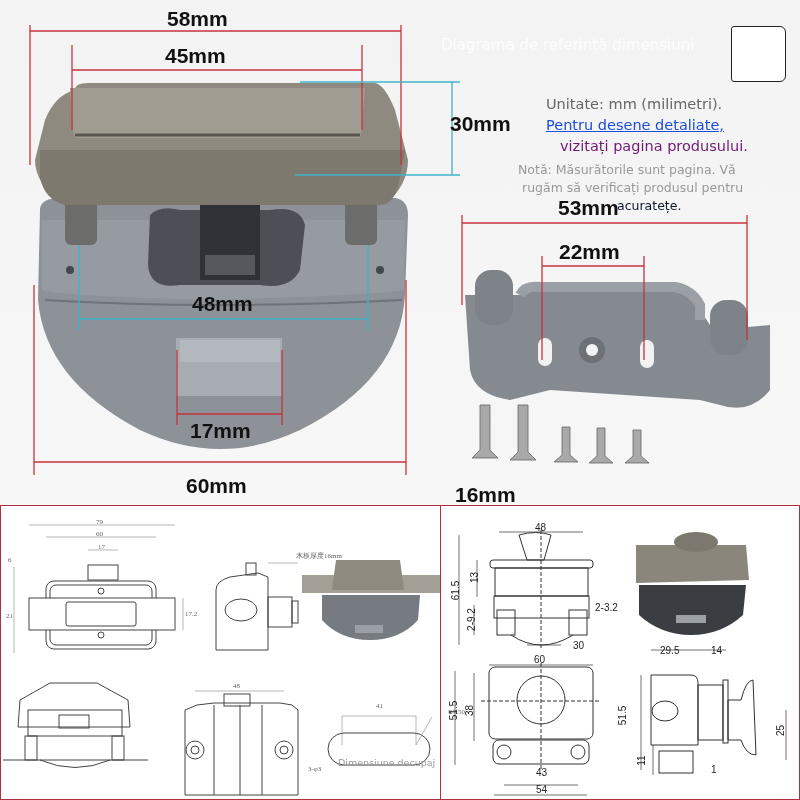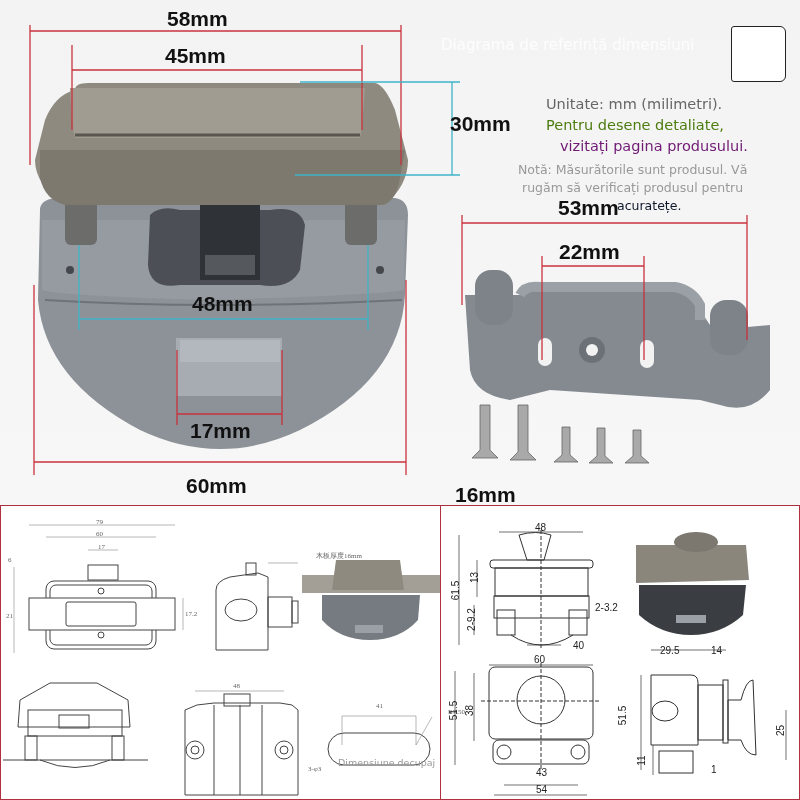--- a/index.html
+++ b/index.html
@@ -72,23 +72,23 @@
 <div class="dim-label" style="left:167px;top:7px;">58mm</div>
 <div class="dim-label" style="left:165px;top:44px;">45mm</div>
 <div class="dim-label" style="left:450px;top:112px;">30mm</div>
 <div class="dim-label" style="left:192px;top:292px;">48mm</div>
 <div class="dim-label" style="left:190px;top:419px;">17mm</div>
 <div class="dim-label" style="left:186px;top:474px;text-align:center;">60mm</div>
 
 <div class="note" style="left:441px;top:36px;font-size:15px;color:#ffffff;opacity:0.85;">Diagrama de referință dimensiuni</div>
 <div class="abs" style="left:731px;top:26px;width:55px;height:56px;background:#fff;border:1.5px solid #222;border-radius:3px 6px 6px 3px;"></div>
 <div class="note" style="left:546px;top:96px;font-size:14.5px;color:#666;">Unitate: mm (milimetri).</div>
-<div class="note" style="left:546px;top:117px;font-size:14.5px;color:#4d7c0f;">Pentru desene detaliate,</div>
+<div class="note" style="left:546px;top:117px;font-size:14.5px;color:#1d4ed8;text-decoration:underline;">Pentru desene detaliate,</div>
 <div class="note" style="left:540px;top:138px;font-size:14.5px;color:#701a75;margin-left:20px;">vizitați pagina produsului.</div>
-<div class="note" style="left:518px;top:162px;font-size:12.5px;color:#999;">Notă: Măsurătorile sunt produsul. Vă</div>
+<div class="note" style="left:518px;top:162px;font-size:12.5px;color:#999;">Notă: Măsurătorile sunt pagina. Vă</div>
 <div class="note" style="left:522px;top:180px;font-size:12.5px;color:#999;">rugăm să verificați produsul pentru</div>
 <div class="note" style="left:617px;top:198px;font-size:12.5px;color:#0f172a;">acuratețe.</div>
 
 <svg style="left:430px;top:190px;" width="370" height="315">
   <path d="M35 105 L90 105 L95 105 Q100 100 110 100 L240 100 Q260 102 270 120 L280 135 L285 140 L340 135 L340 200 Q320 225 290 215 L270 210 L120 200 L80 210 Q45 205 40 180 Z" fill="#848a90"></path>
   <path d="M90 105 Q95 95 110 97 L245 97 Q262 100 270 115 L270 130" stroke="#9aa0a6" stroke-width="10" fill="none"></path>
   <rect x="108" y="148" width="14" height="28" rx="7" fill="#f2f2f2"></rect>
   <rect x="210" y="150" width="14" height="28" rx="7" fill="#f2f2f2"></rect>
   <circle cx="162" cy="160" r="13" fill="#6b7177"></circle>
   <circle cx="162" cy="160" r="6" fill="#f2f2f2"></circle>
@@ -185,21 +185,21 @@
     <line x1="416" y1="240" x2="432" y2="212" stroke="#888" stroke-width="0.6"></line>
   </g>
 </svg>
 
 <div class="tiny-dim" style="left:96px;top:518px;">79</div>
 <div class="tiny-dim" style="left:96px;top:530px;">60</div>
 <div class="tiny-dim" style="left:98px;top:543px;text-align:right;">17</div>
 <div class="tiny-dim" style="left:8px;top:556px;">6</div>
 <div class="tiny-dim" style="left:6px;top:612px;">21</div>
 <div class="tiny-dim" style="left:185px;top:610px;">17.2</div>
-<div class="tiny-dim" style="left:296px;top:551px;margin-left:20px;">木板厚度16mm</div>
+<div class="tiny-dim" style="left:296px;top:551px;">木板厚度16mm</div>
 <div class="tiny-dim" style="left:233px;top:682px;">48</div>
 <div class="tiny-dim" style="left:308px;top:765px;">3-φ3</div>
 <div class="tiny-dim" style="left:376px;top:702px;">41</div>
 <div class="tiny-dim" style="left:448px;top:708px;">R7.50</div>
 <div class="note" style="left:338px;top:757px;font-size:9.5px;color:#999;">Dimensiune decupaj</div>
 
 <svg style="left:441px;top:505px;" width="359" height="295">
   <g stroke="#333" stroke-width="1" fill="none">
 
     <path d="M78 30 Q95 25 110 30 L103 55 L86 55 Z"></path>
@@ -256,21 +256,21 @@
     <line x1="345" y1="205" x2="345" y2="255"></line>
     <line x1="212" y1="240" x2="212" y2="270"></line>
   </g>
 </svg>
 
 <div class="small-dim" style="left:535px;top:522px;">48</div>
 <div class="small-dim" style="left:446px;top:585px;transform:rotate(-90deg);">61.5</div>
 <div class="small-dim" style="left:469px;top:572px;transform:rotate(-90deg);">13</div>
 <div class="small-dim" style="left:460px;top:614px;transform:rotate(-90deg);">2-9.2</div>
 <div class="small-dim" style="left:595px;top:602px;">2-3.2</div>
-<div class="small-dim" style="left:573px;top:640px;">40</div>
+<div class="small-dim" style="left:573px;top:640px;">30</div>
 <div class="small-dim" style="left:534px;top:654px;">60</div>
 <div class="small-dim" style="left:444px;top:705px;transform:rotate(-90deg);">51.5</div>
 <div class="small-dim" style="left:464px;top:705px;transform:rotate(-90deg);">38</div>
 <div class="small-dim" style="left:536px;top:767px;">43</div>
 <div class="small-dim" style="left:536px;top:784px;">54</div>
 <div class="small-dim" style="left:660px;top:645px;">29.5</div>
 <div class="small-dim" style="left:711px;top:645px;">14</div>
 <div class="small-dim" style="left:613px;top:710px;transform:rotate(-90deg);">51.5</div>
 <div class="small-dim" style="left:775px;top:725px;transform:rotate(-90deg);">25</div>
 <div class="small-dim" style="left:636px;top:755px;transform:rotate(-90deg);">11</div>

